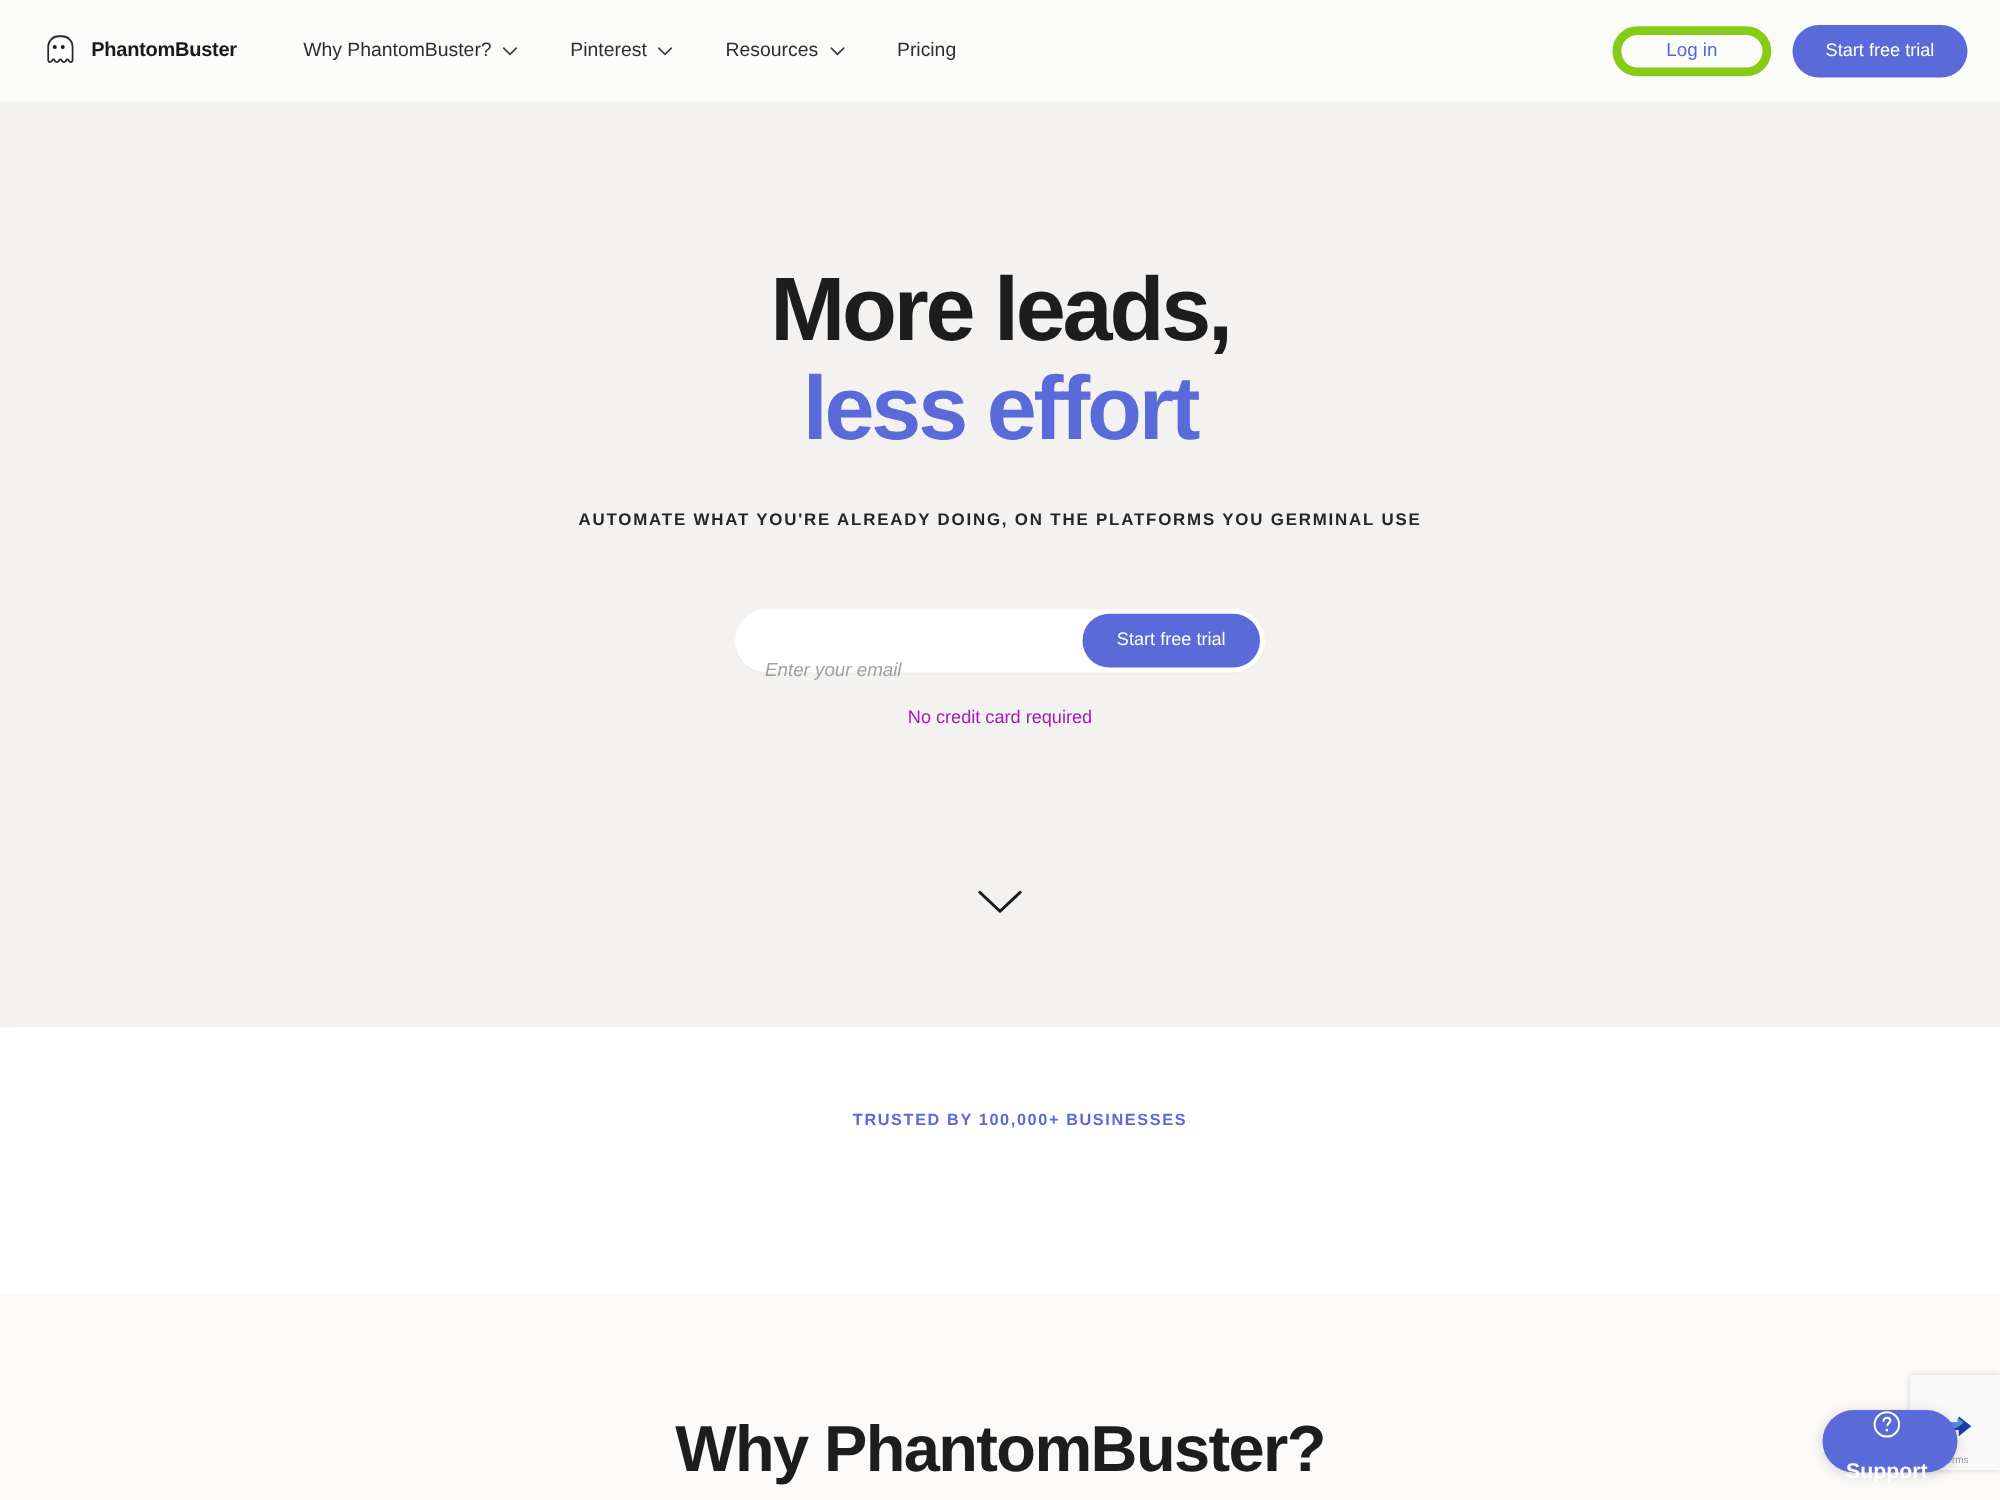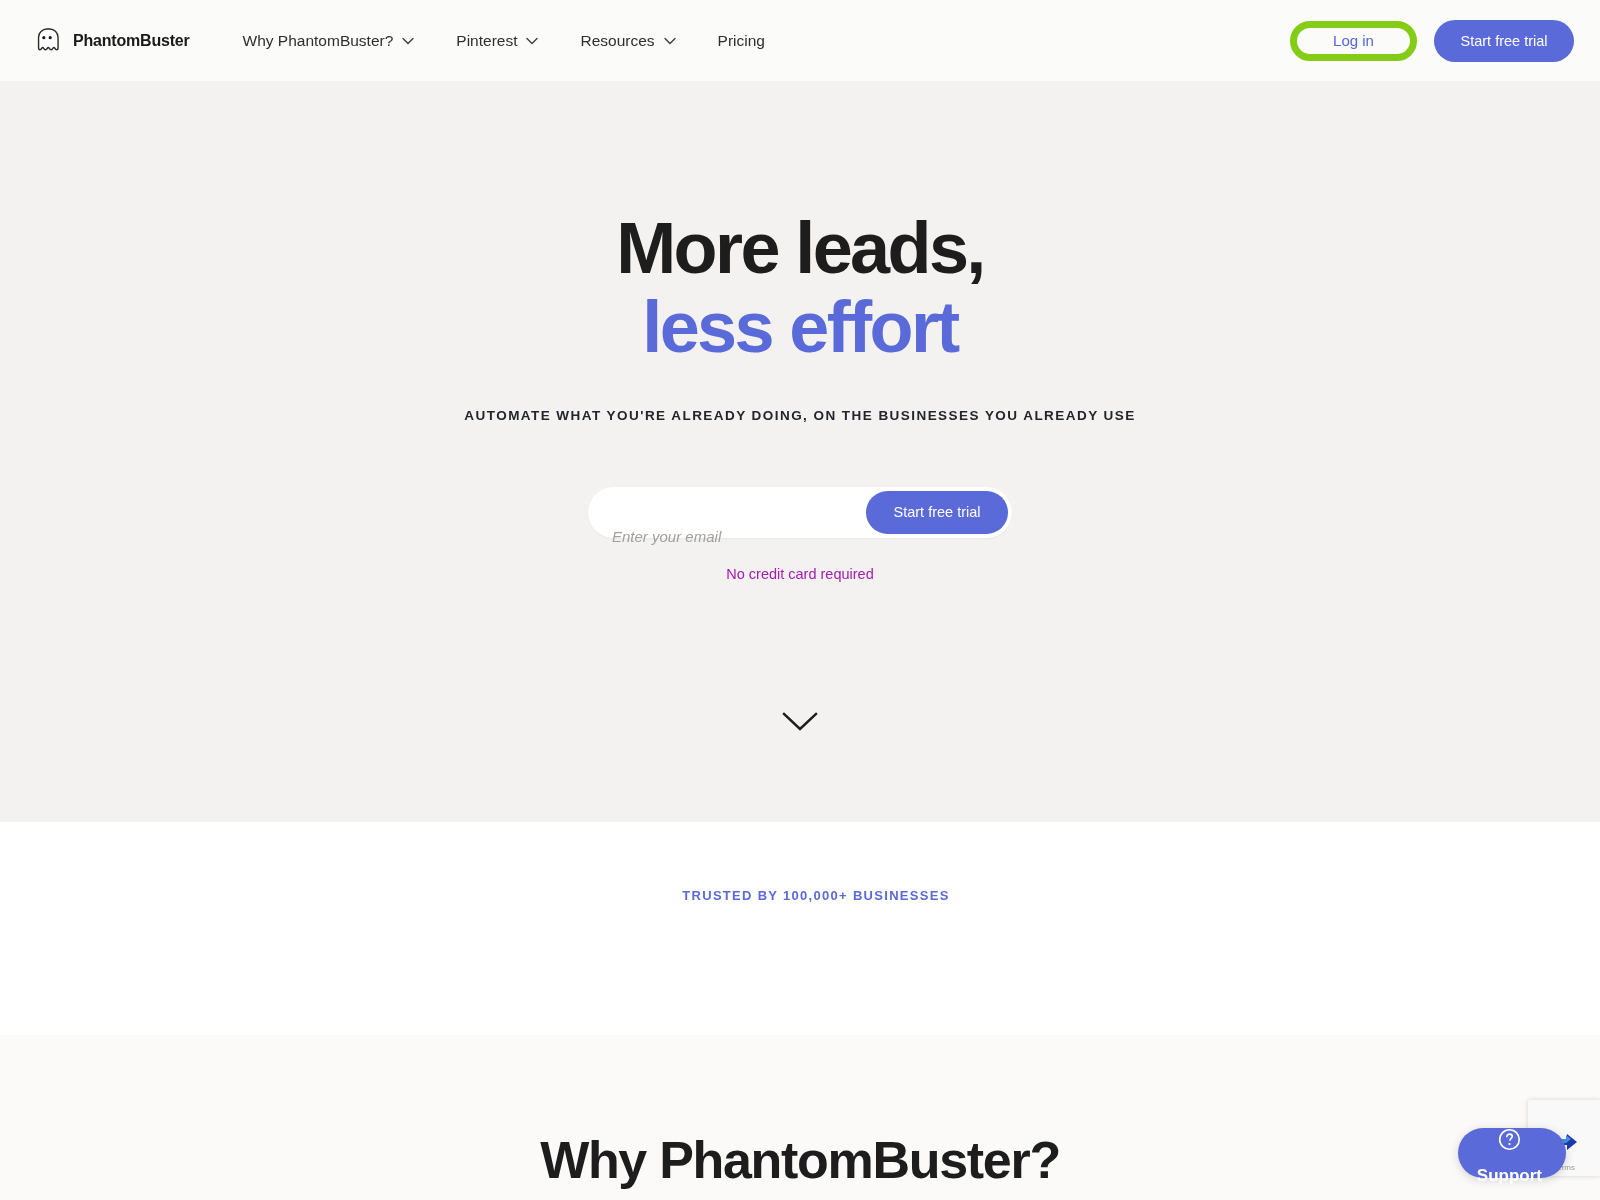--- a/index.html
+++ b/index.html
@@ -203,21 +203,21 @@
     <button class="btn-login">Log in</button>
     <button class="btn-trial-top">Start free trial</button>
   </div>
 
   <section class="hero">
     <div class="hero-inner">
       <h1 class="headline">
         <span>More leads,</span>
         <span class="hl-blue">less effort</span>
       </h1>
-      <p class="subhead">AUTOMATE WHAT YOU'RE ALREADY DOING, ON THE BUSINESSES YOU ALREADY USE</p>
+      <p class="subhead">AUTOMATE WHAT YOU'RE ALREADY DOING, ON THE PLATFORMS YOU GERMINAL USE</p>
 
       <form class="form-row">
         <input class="email-input" type="text" placeholder="Enter your email" style="">
         <button class="btn-trial-form">Start free trial</button>
       </form>
 
       <p class="nocard">No credit card required</p>
     </div>
 
     <div class="scroll-chev">

